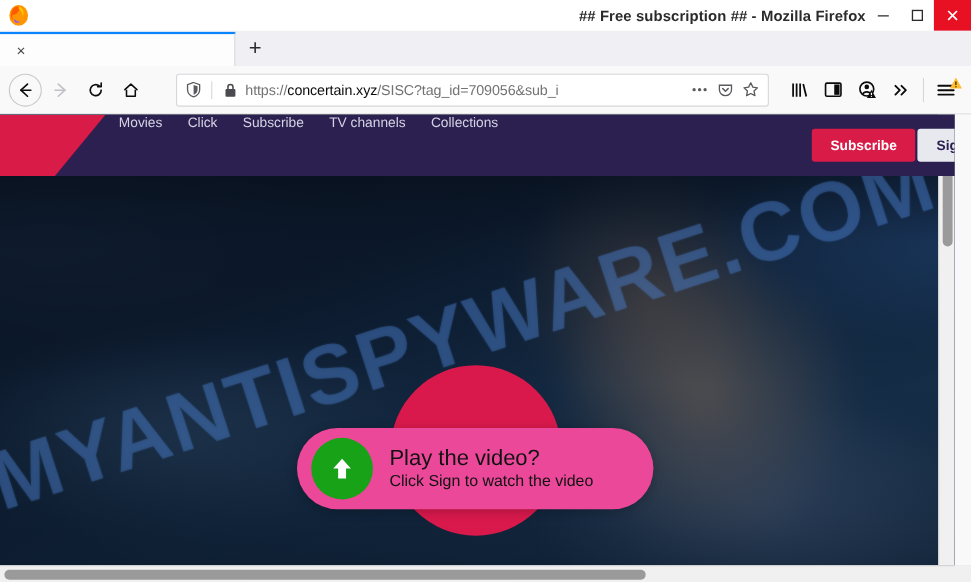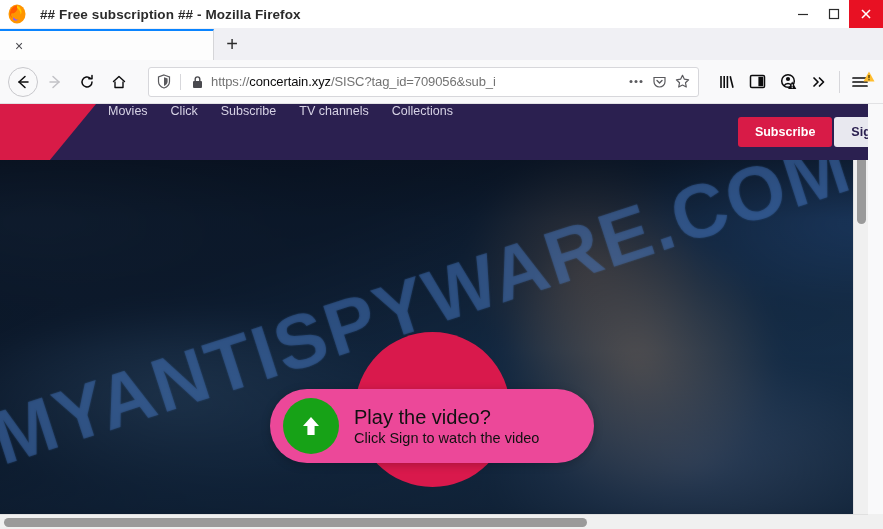--- a/index.html
+++ b/index.html
@@ -14,21 +14,21 @@
   
   .titlebar {
     position: relative; height: 28px; background: #ffffff;
     border-bottom: 0px solid #d7d7db;
     display: flex; align-items: center;
   }
   .ff-logo {
     position: absolute; left: 6px; top: 3px; width: 22px; height: 22px;
   }
   .title-text {
-    flex: 1; text-align: left; font-size: 13.5px; font-weight: bold;
+    flex: 1; text-align: right; font-size: 13.5px; font-weight: bold;
     color: #2b2b2b; letter-spacing: 0.1px; padding-left: 40px;
   }
   .wincontrols { display: flex; height: 28px; align-items: stretch; }
   .wc { width: 31px; display: flex; align-items: center; justify-content: center; }
   .wc svg { display: block; }
   .wc-close { background: #e81123; width: 34px; }
 
   
   .tabstrip {
     height: 32px; background: #f0f0f4; display: flex; align-items: flex-end;
@@ -61,21 +61,21 @@
     padding: 0 8px; gap: 2px; border-bottom: 1px solid #e2e2e4;
   }
   .navbtn {
     width: 30px; height: 30px; border-radius: 50%;
     display: flex; align-items: center; justify-content: center;
     color: #0c0c0d;
   }
   .navbtn.back { border: 1px solid #c8c8cc; }
   .navbtn.fwd { color: #c2c2c6; }
   .urlbar {
-    flex: 1; height: 30px; margin: 0 10px 0 12px;
+    flex: 1; height: 30px; margin: 0 10px 0 24px;
     background: #ffffff; border: 1px solid #d7d7db; border-radius: 3px;
     display: flex; align-items: center; padding: 0 5px; gap: 4px; min-width: 0;
   }
   .urlbar .sep { width: 1px; height: 16px; background: #d7d7db; margin: 0 2px; }
   .url-icon { width: 20px; display: flex; align-items: center; justify-content: center; color: #737373; }
   .url-text {
     flex: 1; font-size: 13px; color: #0c0c0d; white-space: nowrap;
     overflow: hidden; min-width: 0; letter-spacing: -0.1px;
   }
   .url-text .dim { color: #737373; }

